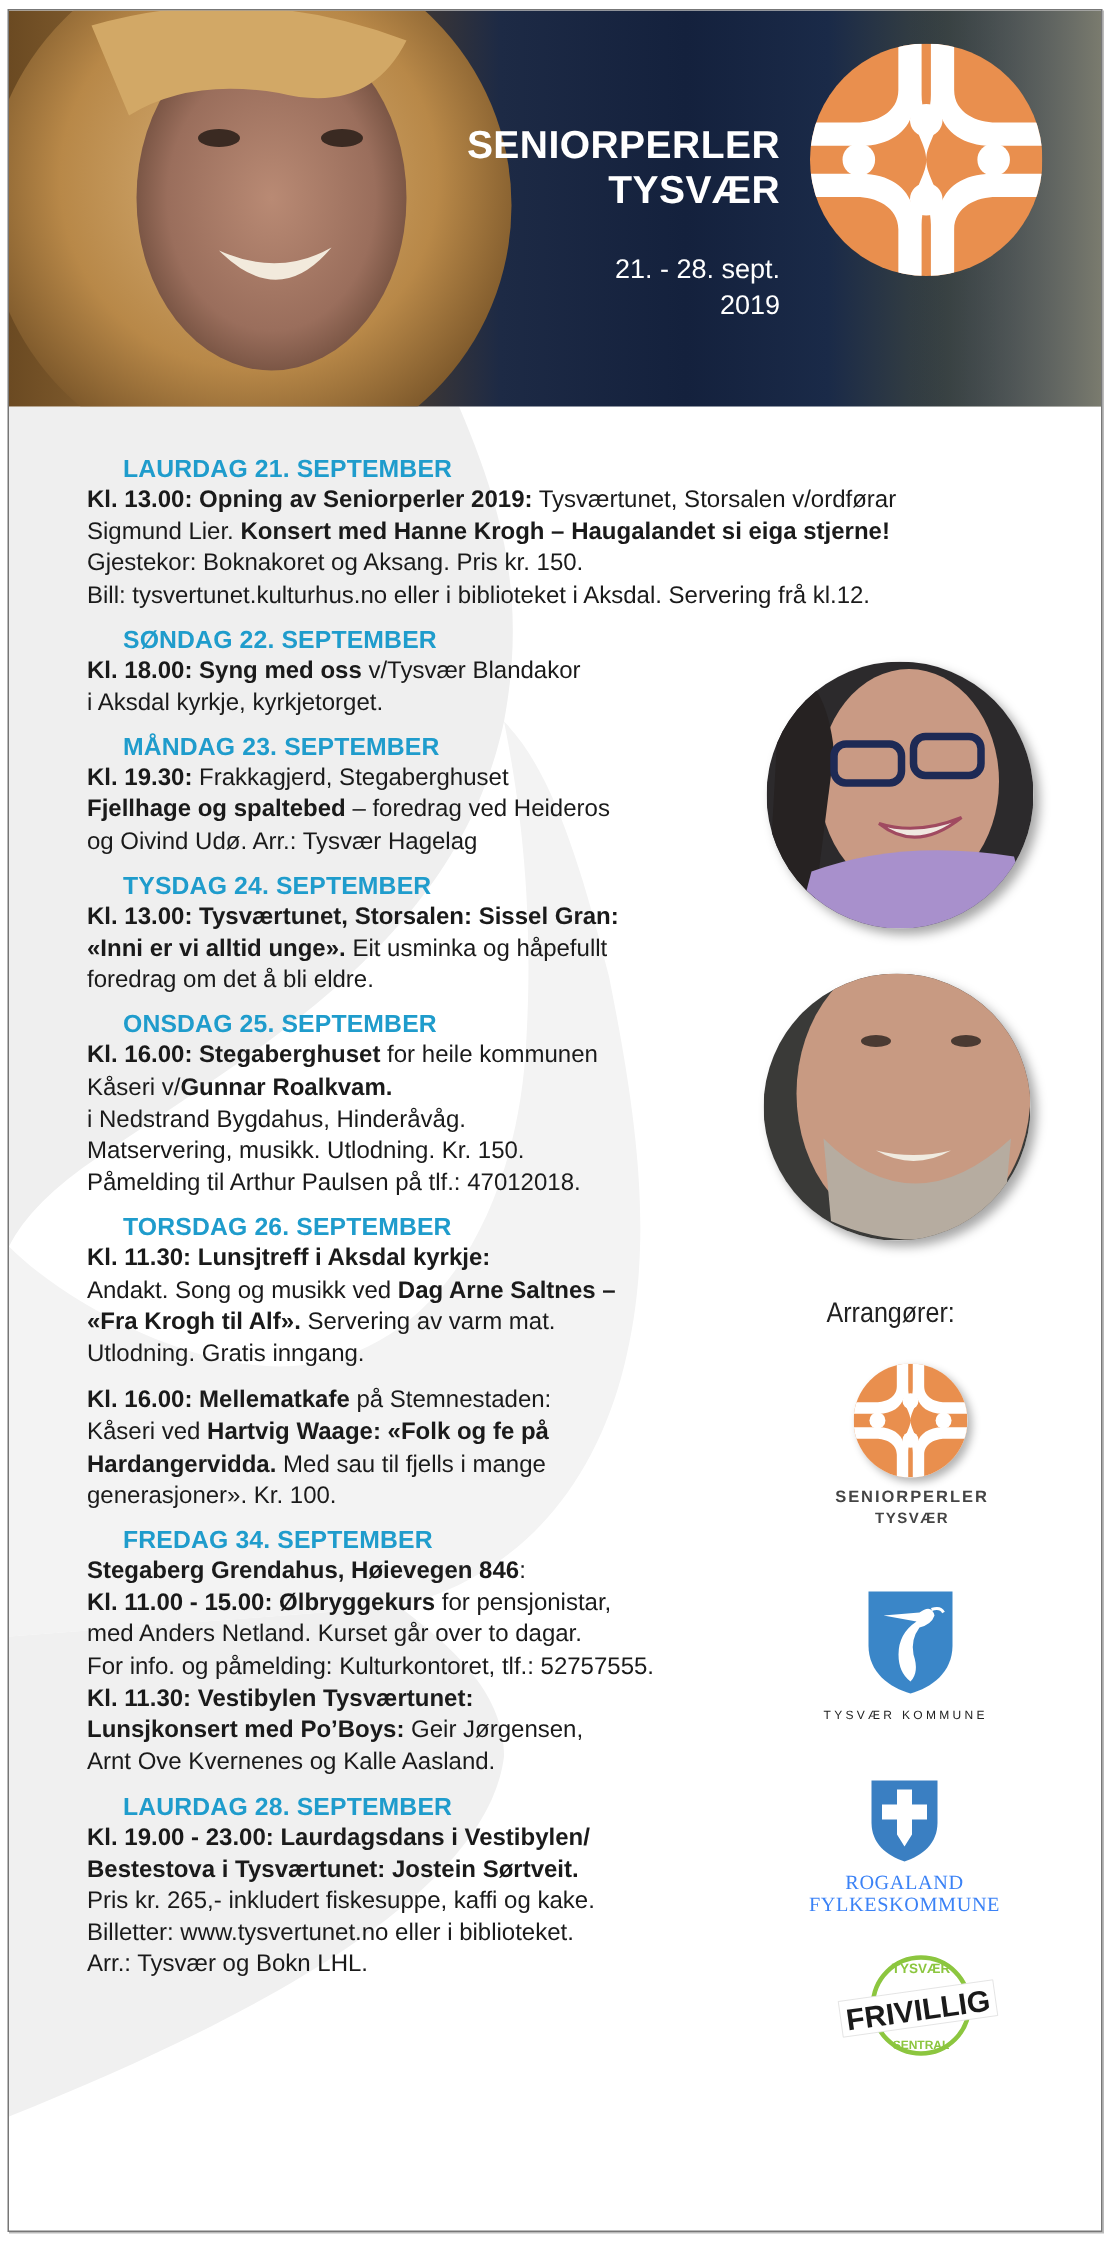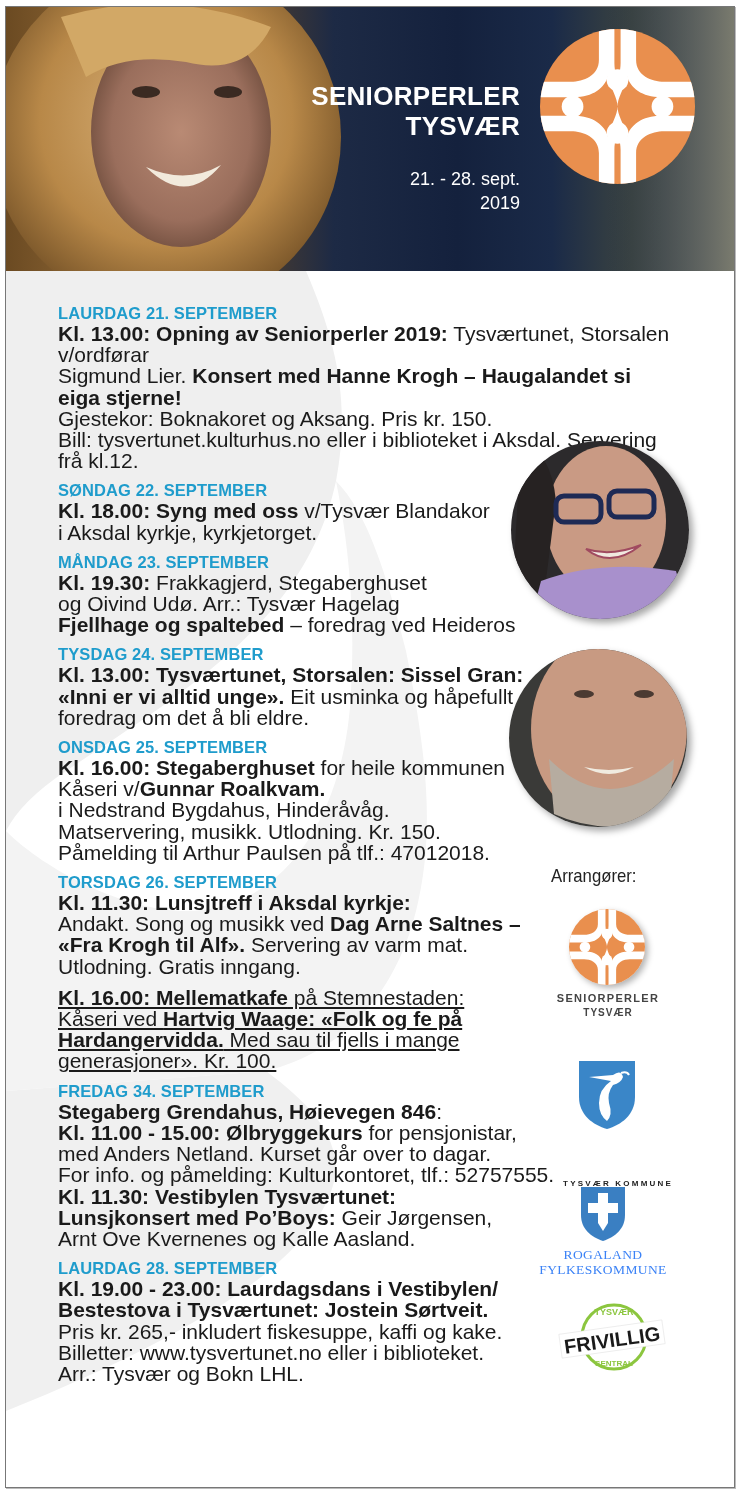--- a/index.html
+++ b/index.html
@@ -21,40 +21,40 @@
     background: linear-gradient(90deg, #6b4a22 0%, #8a6433 12%, #5e4424 30%, #1d2a45 45%, #14213d 62%, #1a2a48 75%, #3c4440 86%, #6c6d62 100%); }
   .hero-photo { position: absolute; left: 0; top: 0; width: 728px; height: 264px; }
   .title-block { position: absolute; right: 214px; top: 74px; text-align: right; color: #fff; }
   .title-line { font-weight: bold; font-size: 26px; line-height: 30px; letter-spacing: 0.3px; }
   .dates { margin-top: 26px; font-size: 18px; line-height: 24px; }
   .logo-big { position: absolute; left: 534px; top: 22px; width: 155px; height: 155px; }
 
   
   .events { position: absolute; left: 52px; top: 296px; width: 620px; }
   .day { margin-bottom: 9px; }
-  .day-heading { color: #1f9ccc; font-weight: bold; font-size: 16.5px; line-height: 20px; letter-spacing: 0.1px; }
-  .p { font-size: 21px; line-height: 21.2px; color: #1a1a1a; }
+  .day-heading { color: #1f9ccc; font-weight: bold; font-size: 16.5px; line-height: 20px; letter-spacing: 0.1px; margin-left: 24px; }
+  .p { font-size: 16px; line-height: 21.2px; color: #1a1a1a; }
   .p b { font-weight: bold; }
-  .sub-block { margin-top: 10px; text-decoration: underline; }
+  .sub-block { margin-top: 10px; }
 
   
   .portrait { position: absolute; width: 178px; height: 178px; border-radius: 50%;
     box-shadow: 4px 4px 7px rgba(0,0,0,0.35); overflow: hidden; }
   .portrait-1 { left: 505px; top: 434px; }
   .portrait-2 { left: 503px; top: 642px; }
 
   .arr-label { position: absolute; left: 545px; top: 858px; font-size: 19px; color: #222; transform: scaleX(0.88); transform-origin: left; }
   .logo-small { position: absolute; left: 563px; top: 902px; width: 76px; height: 76px; border-radius: 50%; box-shadow: 3px 3px 6px rgba(0,0,0,0.3); }
   .logo-small svg { display:block; }
   .sp-caption { position: absolute; left: 540px; width: 124px; text-align: center; color: #444; font-weight: bold; }
   .sp-cap1 { top: 985px; font-size: 11px; letter-spacing: 1.3px; }
   .sp-cap2 { top: 1000px; font-size: 10px; letter-spacing: 1px; }
 
   .kommune-shield { position: absolute; left: 571px; top: 1052px; width: 60px; height: 72px; }
-  .kommune-label { position: absolute; left: 543px; top: 1172px; width: 124px; text-align: right; font-size: 8px; letter-spacing: 2.2px; font-weight: bold; color: #222; }
+  .kommune-label { position: absolute; left: 543px; top: 1132px; width: 124px; text-align: left; font-size: 8px; letter-spacing: 2.2px; font-weight: normal; color: #222; }
 
   .rogaland-shield { position: absolute; left: 573px; top: 1178px; width: 48px; height: 58px; }
   .rogaland-label { position: absolute; left: 522px; top: 1240px; width: 150px; text-align: center; font-family: "Liberation Serif", serif; color: #3b82f6; font-size: 13.5px; line-height: 15px; letter-spacing: 0.4px; }
 
   .frivillig { position: absolute; left: 550px; top: 1290px; width: 112px; height: 80px; }
 </style>
 </head>
 <body>
 
 <div class="page">
@@ -124,22 +124,22 @@
         <div class="p"><span>Bill: tysvertunet.kulturhus.no eller i biblioteket i Aksdal. Servering frå kl.12.</span></div>
       </div>
       <div class="day">
         <div class="day-heading">SØNDAG 22. SEPTEMBER</div>
         <div class="p"><b>Kl. 18.00: Syng med oss</b><span> v/Tysvær Blandakor</span></div>
         <div class="p"><span>i Aksdal kyrkje, kyrkjetorget.</span></div>
       </div>
       <div class="day">
         <div class="day-heading">MÅNDAG 23. SEPTEMBER</div>
         <div class="p"><b>Kl. 19.30:</b><span> Frakkagjerd, Stegaberghuset</span></div>
+        <div class="p"><b>Fjellhage og spaltebed</b><span> – foredrag ved Heideros</span></div>
         <div class="p"><span>og Oivind Udø. Arr.: Tysvær Hagelag</span></div>
-        <div class="p"><b>Fjellhage og spaltebed</b><span> – foredrag ved Heideros</span></div>
       </div>
       <div class="day">
         <div class="day-heading">TYSDAG 24. SEPTEMBER</div>
         <div class="p"><b>Kl. 13.00: Tysværtunet, Storsalen: Sissel Gran:</b></div>
         <div class="p"><b>«Inni er vi alltid unge».</b><span> Eit usminka og håpefullt</span></div>
         <div class="p"><span>foredrag om det å bli eldre.</span></div>
       </div>
       <div class="day">
         <div class="day-heading">ONSDAG 25. SEPTEMBER</div>
         <div class="p"><b>Kl. 16.00: Stegaberghuset</b><span> for heile kommunen</span></div>

